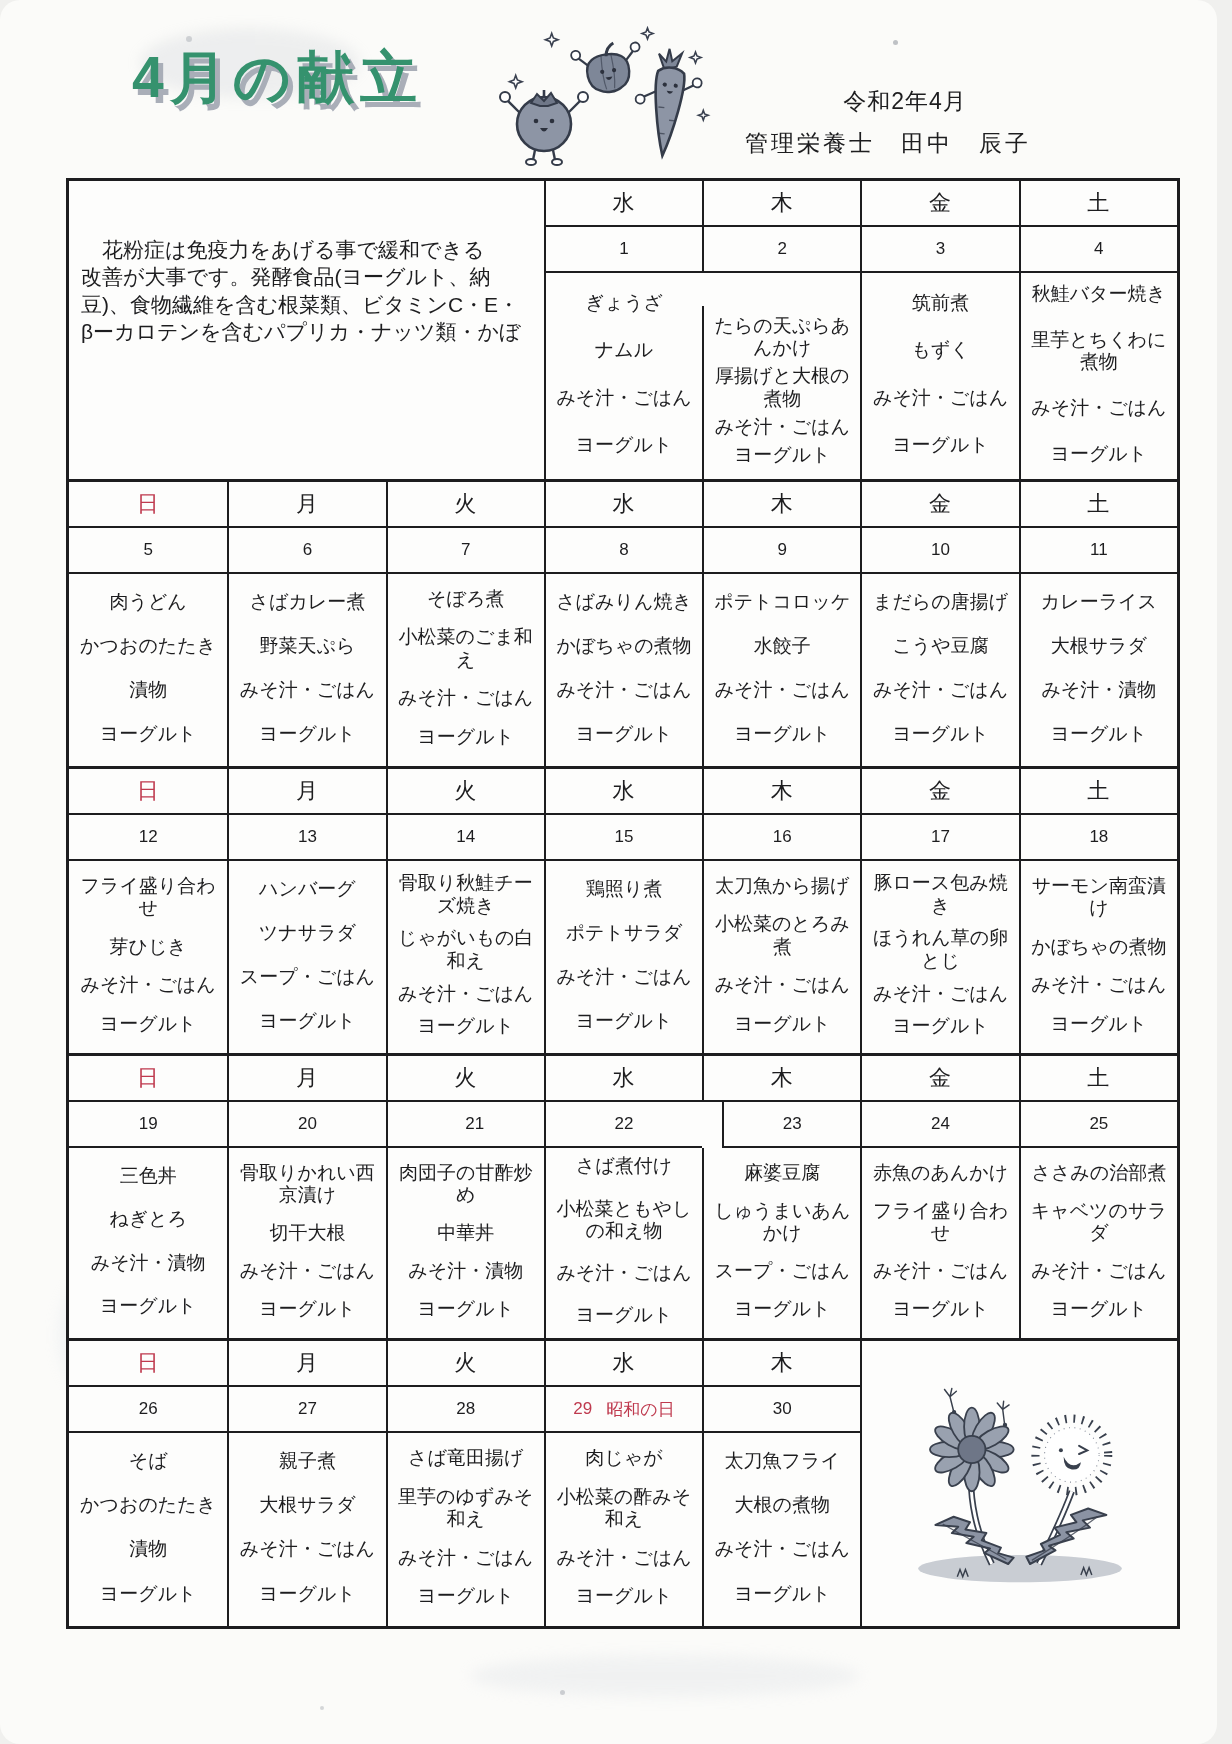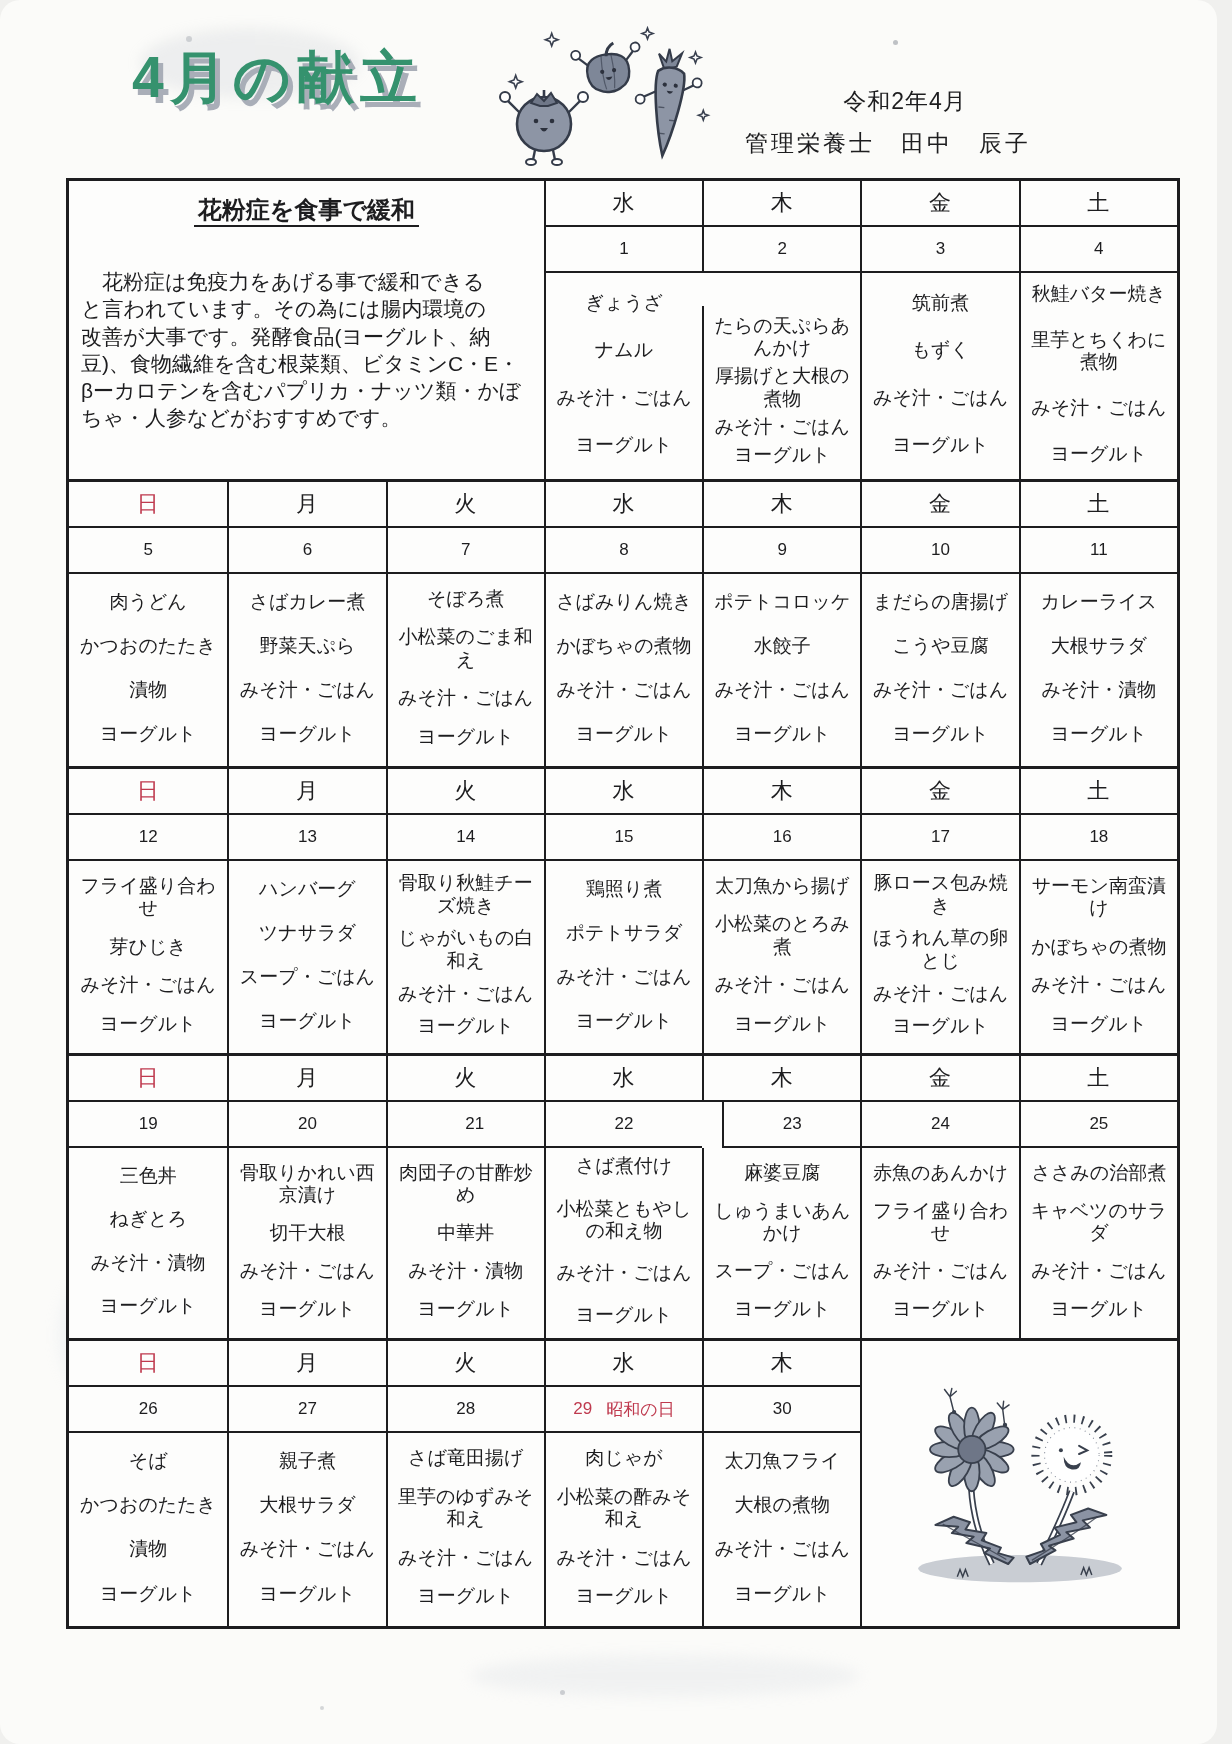--- a/index.html
+++ b/index.html
@@ -164,22 +164,21 @@
       <path d="M-2.5 -11 Q0.5 -5.5 4 -11 z" fill="#2c313d"></path>
     </g>
   </svg>
 
   <div class="era-date">令和2年4月</div>
   <div class="dietitian">管理栄養士　田中　辰子</div>
 
   <div class="calendar" id="calendar">
       <div class="week" style="height: 298px;">
         <div class="info-cell">
-          <div class="info-title"><span>花粉症を食事で緩和</span></div>
-          <div class="info-body"><div>　花粉症は免疫力をあげる事で緩和できる</div><div>と言われています。その為には腸内環境の</div><div>改善が大事です。発酵食品(ヨーグルト、納</div><div>豆)、食物繊維を含む根菜類、ビタミンC・E・</div><div>βーカロテンを含むパプリカ・ナッツ類・かぼ</div><div>ちゃ・人参などがおすすめです。</div></div>
+          <div class="info-body"><div>　花粉症は免疫力をあげる事で緩和できる</div><div>改善が大事です。発酵食品(ヨーグルト、納</div><div>豆)、食物繊維を含む根菜類、ビタミンC・E・</div><div>βーカロテンを含むパプリカ・ナッツ類・かぼ</div></div>
         </div>
         <div class="cell dow-cell" style="grid-area: 1 / 4;">水</div>
         <div class="cell date-cell" style="grid-area: 2 / 4;">
           <span>1</span>
         </div>
         <div class="cell menu-cell" style="grid-area: 3 / 4;">
           <div class="menu-item">ぎょうざ</div>
           <div class="menu-item">ナムル</div>
           <div class="menu-item">みそ汁・ごはん</div>
           <div class="menu-item">ヨーグルト</div>

